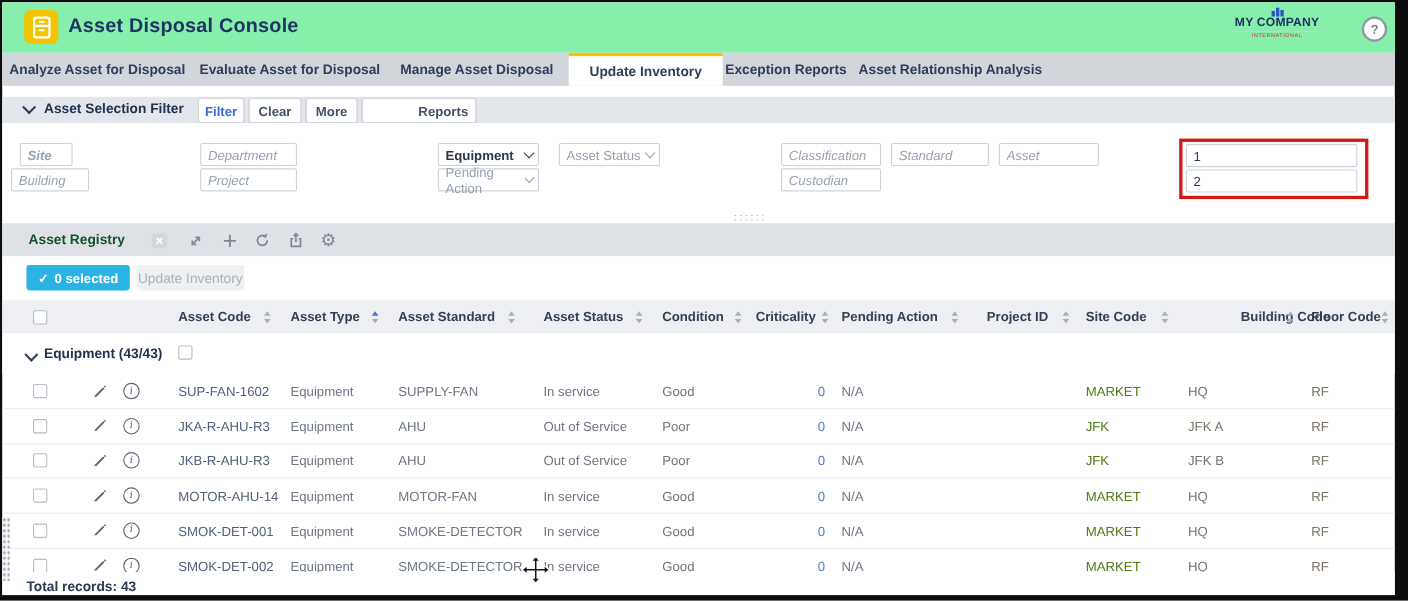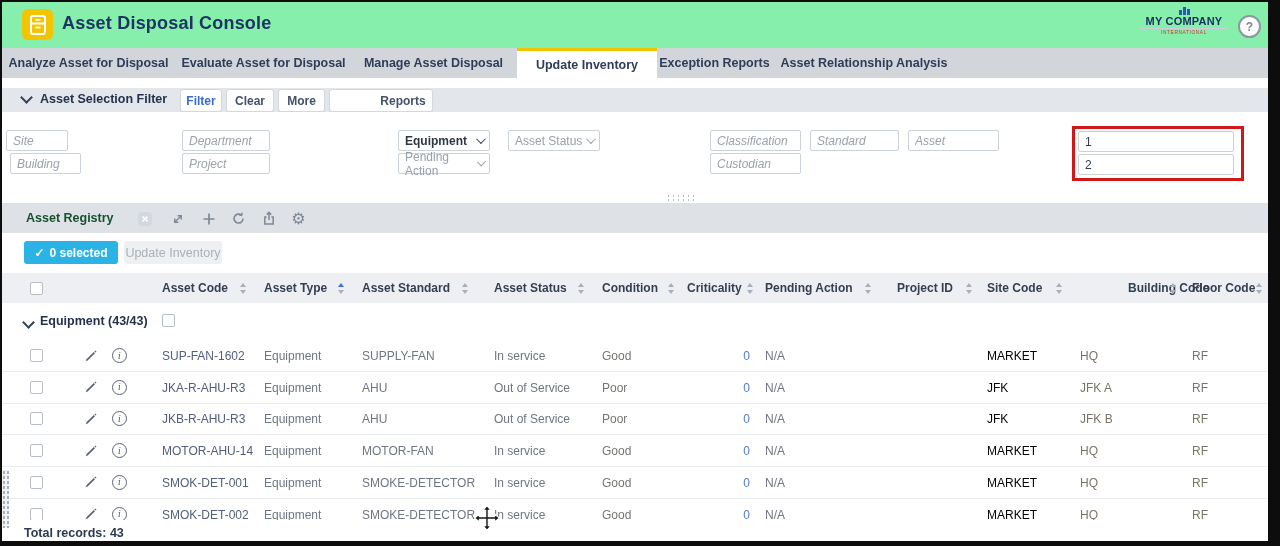--- a/index.html
+++ b/index.html
@@ -4,21 +4,21 @@
 <style>
   html,body{margin:0;padding:0;}
   body{width:1280px;height:546px;position:relative;font-family:"Liberation Sans",sans-serif;background:#555;}
   .stage{position:absolute;left:0;top:0;width:1280px;height:546px;background:#0d0d0d;}
   .frame{position:absolute;left:2px;top:2px;width:1266px;height:539px;background:#fff;overflow:hidden;}
 
   
   .apphdr{position:absolute;left:0;top:0;width:100%;height:46px;background:#86efac;}
   .applogo{position:absolute;left:20px;top:7px;width:31px;height:31px;background:#f2c500;border-radius:6px;display:flex;align-items:center;justify-content:center;}
   .apptitle{position:absolute;left:60px;top:11px;font-size:18px;font-weight:700;color:#1e3562;letter-spacing:.2px;}
-  .brand{position:absolute;left:1138px;top:5px;width:88px;text-align:center;line-height:1;}
+  .brand{position:absolute;left:1115px;top:5px;width:88px;text-align:center;line-height:1;}
   .brand .bicon{display:flex;justify-content:center;gap:1px;align-items:flex-end;height:8px;margin-bottom:1px;}
   .brand .bicon i{display:block;width:3px;background:#2b55c0;}
   .brand .bname{font-size:11px;font-weight:800;color:#1d3160;letter-spacing:.2px;border-bottom:1px solid #c9cfd8;padding-bottom:1px;}
   .brand .bsub{font-size:8px;transform:scale(.6);transform-origin:center top;color:#c03a2e;letter-spacing:1px;margin-top:1px;}
   .helpbtn{position:absolute;left:1236px;top:13px;width:19px;height:19px;border:2px solid #8d96a2;border-radius:50%;color:#7c8591;font-size:12px;font-weight:700;display:flex;align-items:center;justify-content:center;background:#fff;}
 
   
   .tabbar{position:absolute;left:0;top:46px;width:100%;height:30px;background:#d2d6db;}
   .tab{position:absolute;top:0;height:30px;display:flex;align-items:center;justify-content:center;font-size:12.5px;font-weight:600;color:#2f3d59;cursor:default;}
   .tab.active{background:#fff;border-top:3px solid #f0c400;height:27px;}
@@ -79,21 +79,21 @@
   .infoi{left:110px;width:15px;height:15px;border:1.2px solid #5a6472;border-radius:50%;color:#5a6472;font-size:9px;font-family:"DejaVu Serif",serif;font-style:italic;box-sizing:border-box;top:8px;}
   .cell{position:absolute;top:9px;font-size:12px;color:#6e7683;white-space:nowrap;}
   .c-code{left:160px;color:#52607a;}
   .c-type{left:262px;}
   .c-std{left:360px;}
   .c-status{left:492px;}
   .c-cond{left:600px;color:#73776f;}
   .c-crit{left:660px;width:88px;text-align:right;color:#567cc0;}
   .c-pa{left:763px;}
   .c-proj{left:895px;}
-  .c-site{left:985px;color:#000000;}
+  .c-site{left:985px;color:#4d7c0f;}
   .c-bldg{left:1078px;color:#7a7468;}
   .c-floor{left:1190px;color:#7a7468;}
 
   .tfoot{position:absolute;left:0;top:518px;width:100%;height:21px;background:#fff;}
   .total{position:absolute;left:22px;top:6px;font-size:12.5px;font-weight:700;color:#2c3a52;}
 
   .cursor{position:absolute;left:474px;top:504px;}
 </style>
 </head>
 <body>
@@ -135,21 +135,21 @@
   <div class="filterbar">
     <span class="chev fb-chev"></span>
     <span class="fb-title">Asset Selection Filter</span>
     <div class="fbtn blue" style="left:178px;width:40px;">Filter</div>
     <div class="fbtn" style="left:224px;width:46px;">Clear</div>
     <div class="fbtn" style="left:276px;width:45px;">More</div>
     <div class="fbtn" style="left:327px;width:58px;padding-left:44px;">Reports</div>
   </div>
 
   <div class="filterpanel">
-    <input class="fin" style="left: 4px; top: 18px; width: 62px;" placeholder="Site">
+    <input class="fin" style="left: 16px; top: 18px; width: 48px; font-weight: bold;" placeholder="Site">
     <input class="fin" style="left: 8px; top: 41px; width: 71px;" placeholder="Building">
     <input class="fin" style="left: 180px; top: 18px; width: 88px;" placeholder="Department">
     <input class="fin" style="left: 180px; top: 41px; width: 88px;" placeholder="Project">
     <div class="fsel solid" style="left:396px;top:18px;width:92px;">
           <span>Equipment</span>
           <span class="schev"></span>
         </div>
     <div class="fsel ghost" style="left:396px;top:41px;width:92px;">
           <span>Pending Action</span>
           <span class="schev"></span>

